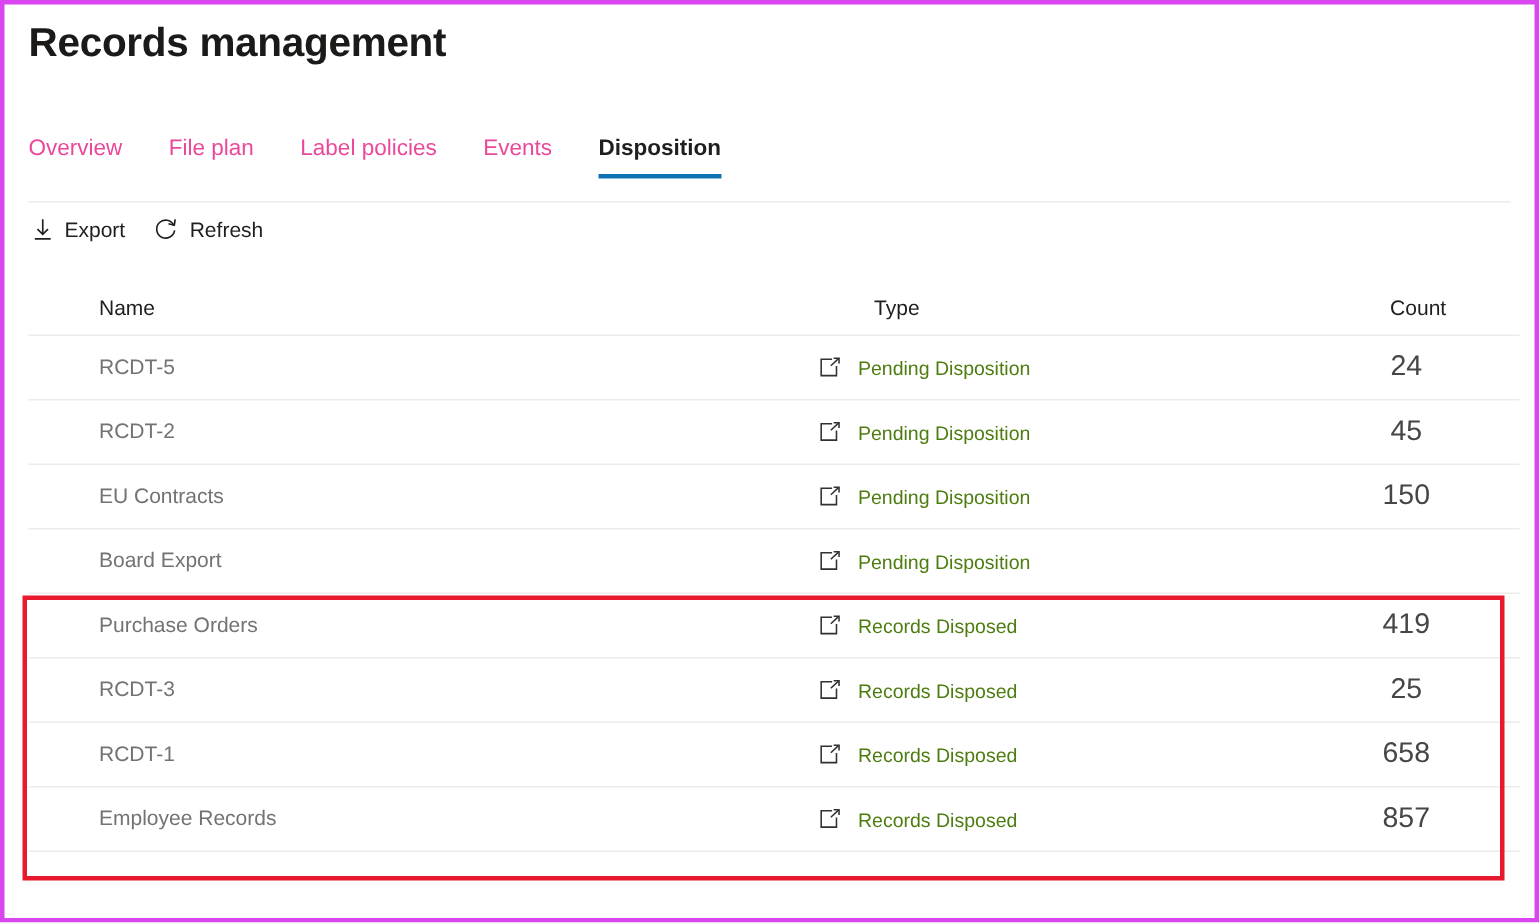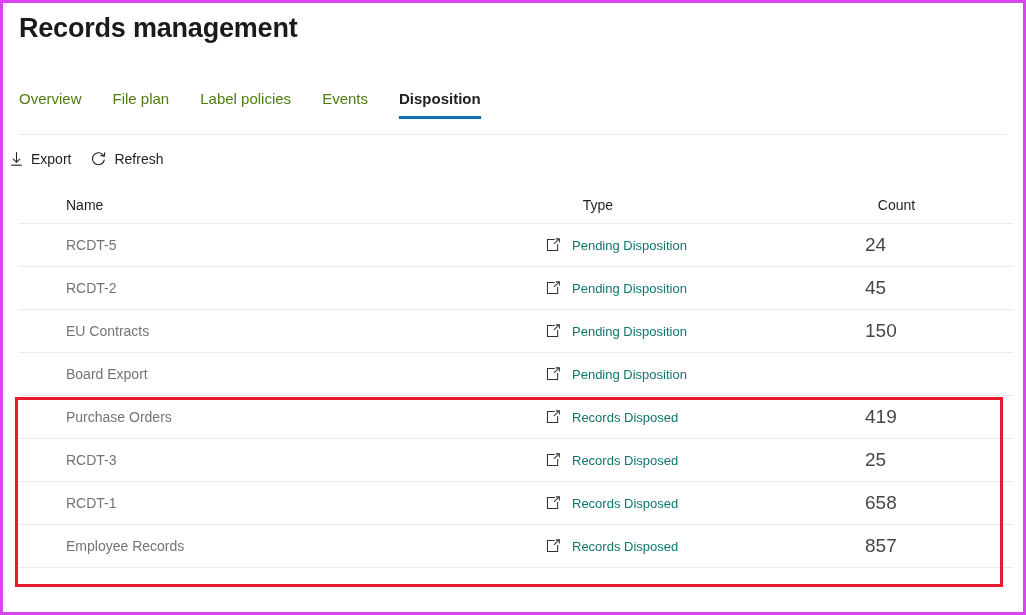--- a/index.html
+++ b/index.html
@@ -37,21 +37,21 @@
     position: absolute;
     left: 16px;
     top: 80px;
     display: flex;
     align-items: flex-end;
     height: 36px;
   }
   .tab {
     position: relative;
     font-size: 15px;
-    color: #4d7c0f;
+    color: #ec4899;
     padding: 0 0 10px 0;
     margin-right: 31px;
     cursor: pointer;
     white-space: nowrap;
     line-height: 20px;
   }
   .tab:last-child { margin-right: 0; }
   .tab.active {
     font-weight: bold;
     color: #201f1e;
@@ -72,24 +72,24 @@
     left: 16px;
     right: 16px;
     top: 131px;
     height: 1px;
     background: #edebe9;
   }
 
   
   .commandbar {
     position: absolute;
-    left: 4px;
+    left: 16px;
     top: 140px;
     display: flex;
-    align-items: flex-end;
+    align-items: flex-start;
     height: 26px;
   }
   .cmd {
     display: flex;
     align-items: center;
     gap: 7px;
     font-size: 14px;
     color: #201f1e;
     cursor: pointer;
     padding: 2px 6px 2px 2px;
@@ -114,37 +114,37 @@
   }
   .row.header {
     height: 37px;
     border-bottom: 1px solid #edebe9;
     gap: 32px;
   }
   .row.empty { border-bottom: none; }
 
   .col-name  { width: 523px; padding-left: 47px; }
   .col-type  { width: 320px; display: flex; align-items: center; gap: 10px; padding-left: 3px;}
-  .col-count { width: 148px; padding-left: 3px; }
+  .col-count { width: 148px; padding-left: 3px; text-align: center; }
 
   .row.header .col-name,
   .row.header .col-type,
   .row.header .col-count {
     font-size: 14px;
     color: #201f1e;
   }
   .row.header .col-type { padding-left: 41px; }
 
   .cell-name {
     font-size: 14px;
     color: #737373;
   }
   .cell-type {
     font-size: 13px;
-    color: #0f766e;
+    color: #4d7c0f;
   }
   .cell-count {
     font-size: 19px;
     color: #484644;
   }
   .type-icon {
     width: 17px;
     height: 17px;
     flex: 0 0 17px;
     display: block;

